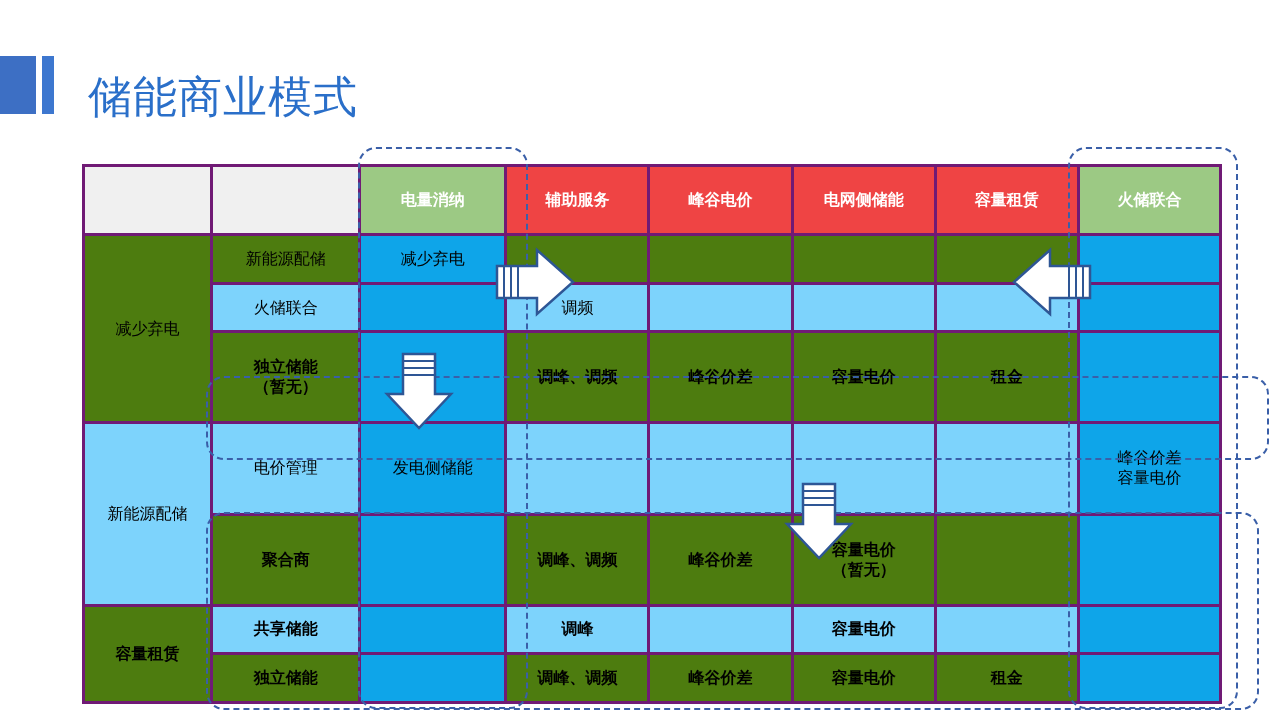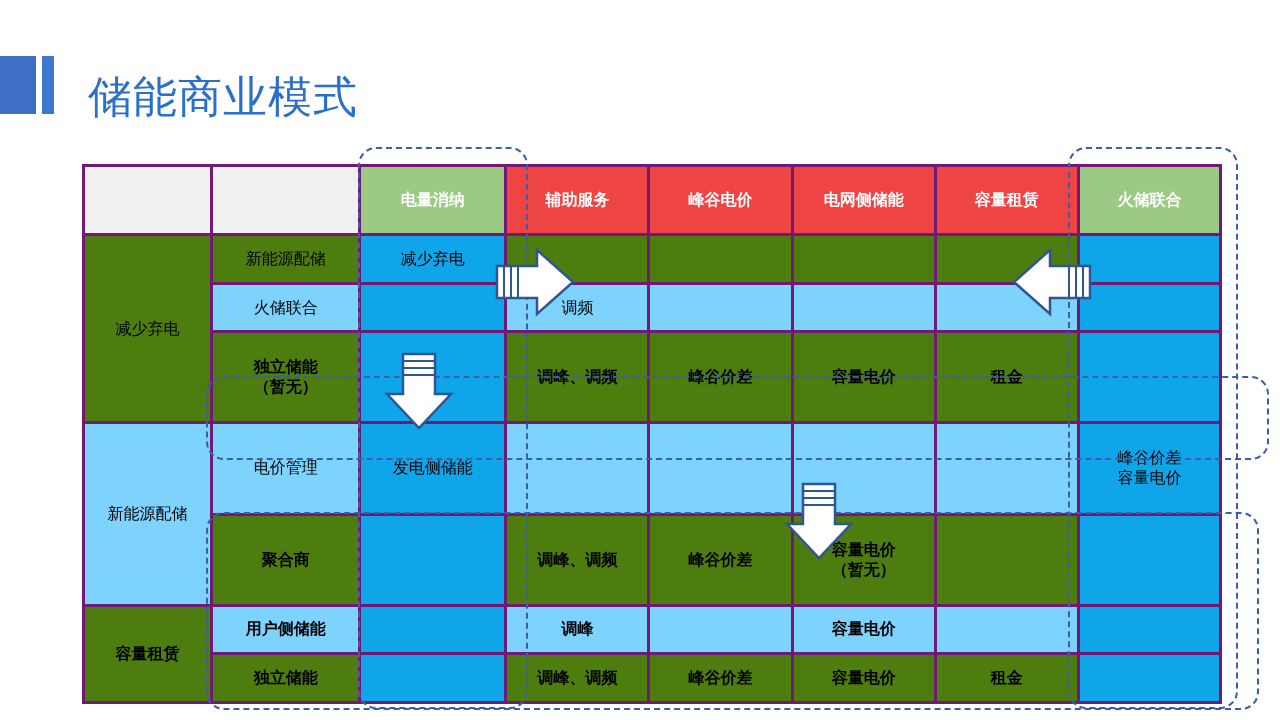--- a/index.html
+++ b/index.html
@@ -194,21 +194,21 @@
           <td class="t-dark bold">聚合商</td>
           <td class="t-green bold"></td>
           <td class="t-dark bold">调峰、调频</td>
           <td class="t-dark bold">峰谷价差</td>
           <td class="t-dark bold">容量电价<br>（暂无）</td>
           <td class="t-dark bold"></td>
           <td class="t-green bold"></td>
         </tr>
         <tr>
           <td class="grp t-dark bold" rowspan="2">容量租赁</td>
-          <td class="t-light bold">用户侧储能</td>
+          <td class="t-light bold">共享储能</td>
           <td class="t-green bold"></td>
           <td class="t-light bold">调峰</td>
           <td class="t-light bold"></td>
           <td class="t-light bold">容量电价</td>
           <td class="t-light bold"></td>
           <td class="t-green bold"></td>
         </tr>
         <tr>
           <td class="t-dark bold">独立储能</td>
           <td class="t-green bold"></td>

